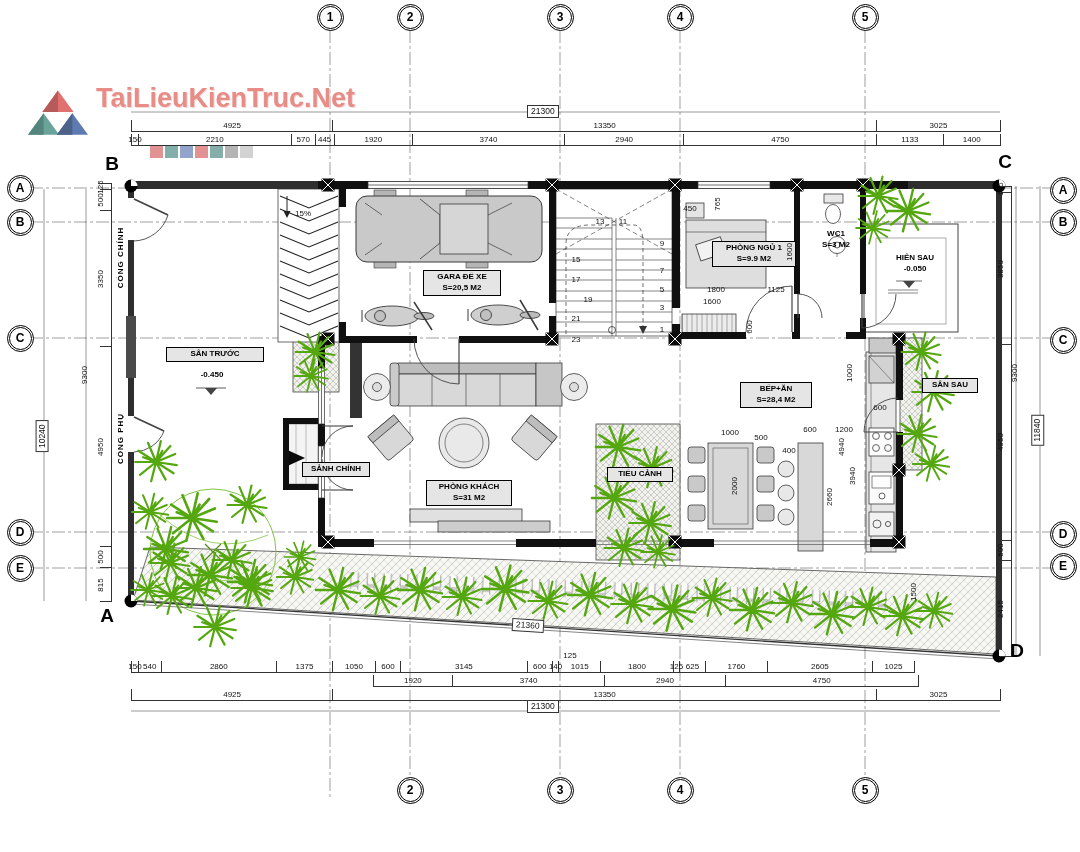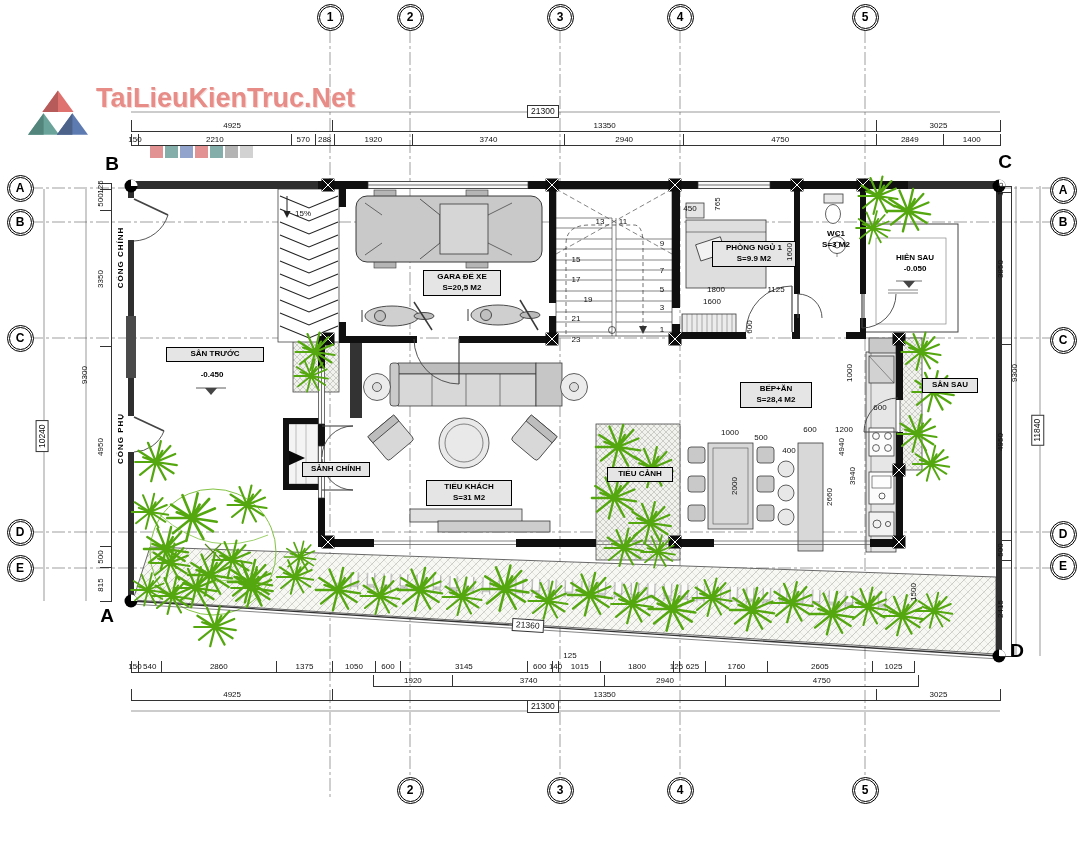--- a/index.html
+++ b/index.html
@@ -415,36 +415,36 @@
       <div class="seg" style="flex-grow: 150;">
         <span>150</span>
       </div>
       <div class="seg" style="flex-grow: 3760;">
         <span>2210</span>
       </div>
       <div class="seg" style="flex-grow: 570;">
         <span>570</span>
       </div>
       <div class="seg" style="flex-grow: 445;">
-        <span>288</span>
+        <span>445</span>
       </div>
       <div class="seg" style="flex-grow: 1920;">
         <span>1920</span>
       </div>
       <div class="seg" style="flex-grow: 3740;">
         <span>3740</span>
       </div>
       <div class="seg" style="flex-grow: 2940;">
         <span>2940</span>
       </div>
       <div class="seg" style="flex-grow: 4750;">
         <span>4750</span>
       </div>
       <div class="seg" style="flex-grow: 1625;">
-        <span>2849</span>
+        <span>1133</span>
       </div>
       <div class="seg" style="flex-grow: 1400;">
         <span>1400</span>
       </div>
     </div>
 <div class="dimrow" style="left:131px;top:661px;width:783px">
       <div class="seg" style="flex-grow: 150;">
         <span>150</span>
       </div>
       <div class="seg" style="flex-grow: 540;">
@@ -581,21 +581,21 @@
   <span>-0.050</span>
 </div>
 <div class="rlab bx" style="left:166px;top:347px;width:92px">
   <span>SÂN TRƯỚC</span>
 </div>
 <div class="rlab" style="left:184px;top:370px;width:56px">-0.450</div>
 <div class="rlab bx" style="left:302px;top:462px;width:62px">
   <span>SẢNH CHÍNH</span>
 </div>
 <div class="rlab bx" style="left:426px;top:480px;width:80px">
-  <span>TIỂU KHÁCH</span>
+  <span>PHÒNG KHÁCH</span>
   <span>S=31 M2</span>
 </div>
 <div class="rlab bx" style="left:607px;top:467px;width:60px">
   <span>TIỂU CẢNH</span>
 </div>
 <div class="rlab bx" style="left:740px;top:382px;width:66px">
   <span>BẾP+ĂN</span>
   <span>S=28,4 M2</span>
 </div>
 <div class="rlab bx" style="left:922px;top:378px;width:50px">

